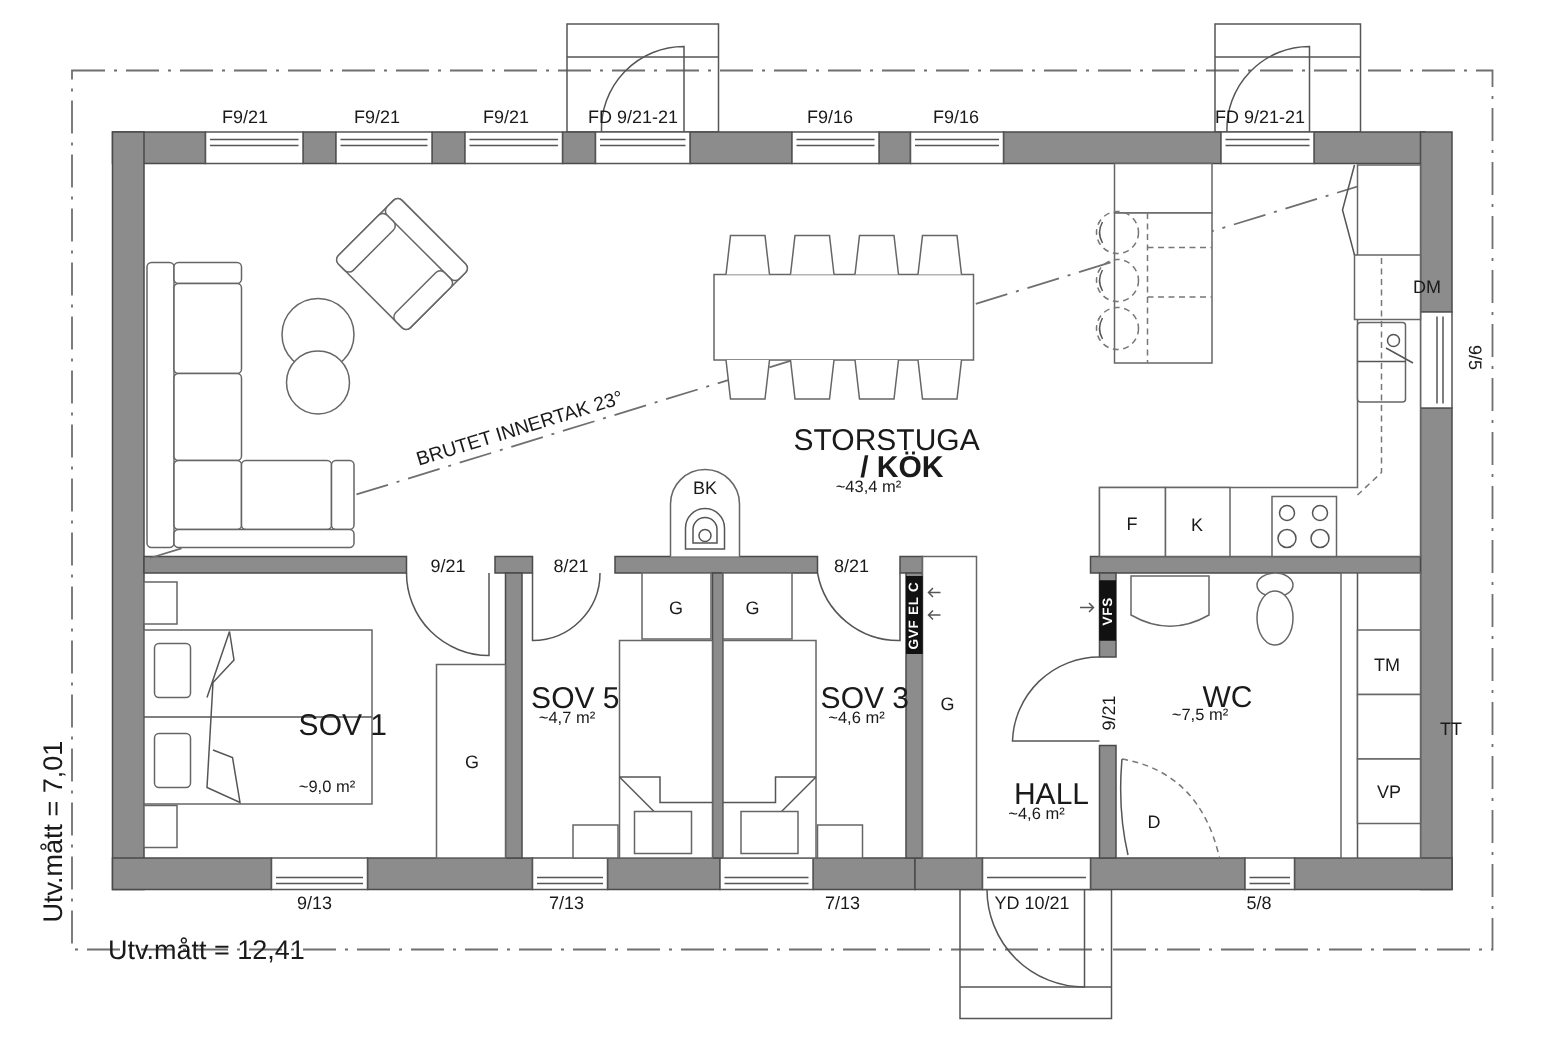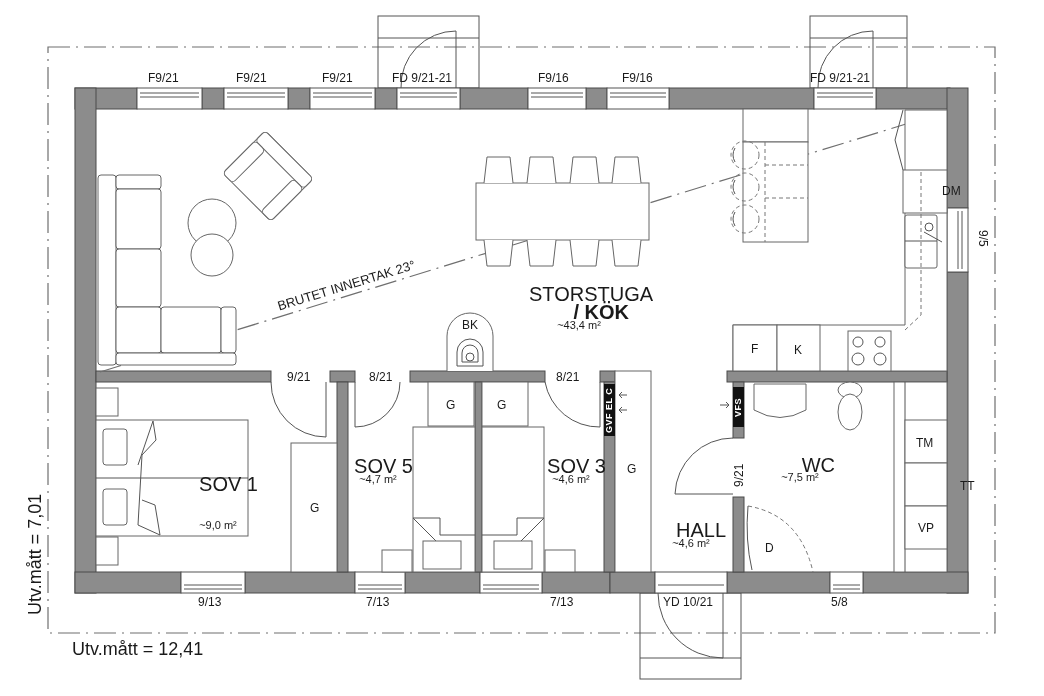--- a/index.html
+++ b/index.html
@@ -289,14 +289,14 @@
 <div class="lbl lbl-sm" style="left:446px; top:399px;">G</div>
 <div class="lbl lbl-sm" style="left:497px; top:399px;">G</div>
 <div class="lbl lbl-sm" style="left:627px; top:463px;">G</div>
 <div class="lbl lbl-sm" style="left:916px; top:437px;">TM</div>
 <div class="lbl lbl-sm" style="left:919px; top:480px;margin-left:41px;">TT</div>
 <div class="lbl lbl-sm" style="left:918px; top:522px;text-align:right;">VP</div>
 <div class="lbl lbl-sm" style="left:765px; top:542px;">D</div>
 <div class="vlabel" style="left:604px; top:384px; width:11px; height:52px;">GVF EL C</div>
 <div class="vlabel" style="left:733px; top:387px; width:11px; height:40px;">VFS</div>
 
-<div class="lbl lbl-big" style="left:72px; top:640px;">Utv.mått = 12,41</div>
+<div class="lbl lbl-big" style="left:72px; top:624px;">Utv.mått = 12,41</div>
 <div class="lbl lbl-big rot-90" style="left:26px; top:615px;">Utv.mått = 7,01</div>
 
 </body></html>

